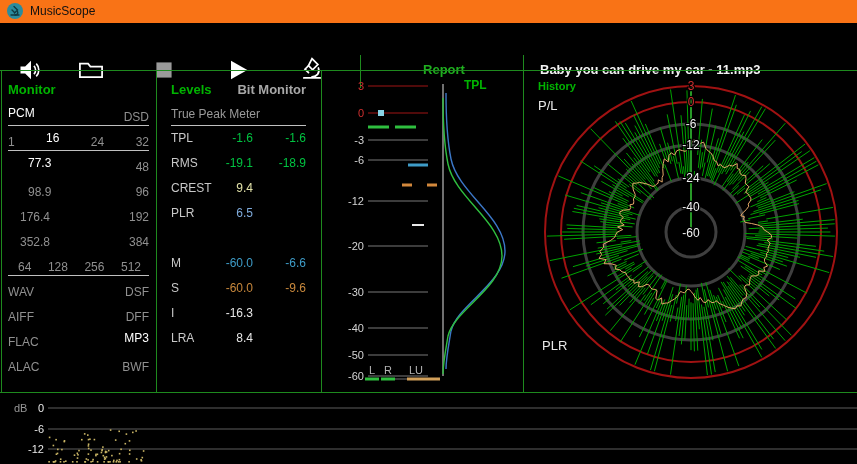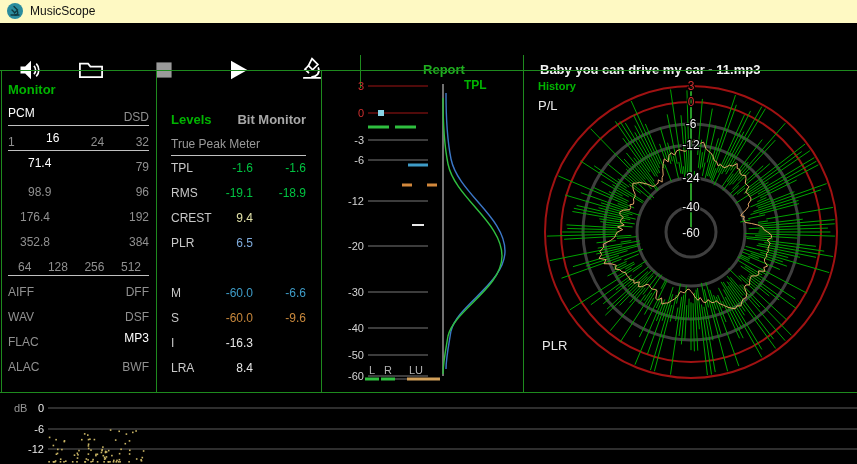--- a/index.html
+++ b/index.html
@@ -2,21 +2,21 @@
 <html><head>
 <meta charset="utf-8">
 <style>
   html,body { margin:0; padding:0; background:#222; }
   .app {
     position:relative; width:857px; height:464px; background:#000;
     font-family:"Liberation Sans", sans-serif; overflow:hidden;
     -webkit-font-smoothing:antialiased;
   }
   
-  .titlebar { position:absolute; left:0; top:0; width:857px; height:23px; background:#fef9c3; }
+  .titlebar { position:absolute; left:0; top:0; width:857px; height:23px; background:#f97316; }
   .titlebar .app-icon { position:absolute; left:7px; top:3px; width:16px; height:16px; }
   .titlebar .title { position:absolute; left:30px; top:4px; font-size:12px; color:#111; }
   
   .toolbar { position:absolute; left:0; top:23px; width:857px; height:47px; background:#000; }
   .tool-btn { position:absolute; width:28px; height:28px; top:33px; cursor:pointer; }
   .tool-btn svg { width:100%; height:100%; }
   .report { position:absolute; left:398px; top:39px; width:92px; text-align:center;
             color:#1fae1f; font-weight:bold; font-size:13px; cursor:pointer; }
   .filename { position:absolute; left:540px; top:39px; color:#f2f2f2; font-weight:bold; font-size:13px; }
   .tb-sep { position:absolute; top:32px; width:1px; height:33px; background:#1e8a1e; }
@@ -24,21 +24,21 @@
   .hline { position:absolute; left:0; width:857px; height:1px; background:#1e8a1e; }
   .vsep  { position:absolute; top:70px; width:1px; height:323px; background:#1e8a1e; }
   
   .format-panel { position:absolute; left:8px; top:78px; width:141px; font-size:12px; }
   .panel-title { height:23px; line-height:23px; color:#00b400; font-weight:bold; font-size:13px; }
   .frow { display:flex; justify-content:space-between; align-items:center; height:25px; line-height:25px; }
   .frow.rule { border-bottom:1px solid #c0c0c0; height:24px; }
   .on  { color:#ffffff; }
   .off { color:#909090;margin-top:8px; }
   
-  .levels-panel { position:absolute; left:171px; top:78px; width:135px; font-size:12px;margin-top:30px; }
+  .levels-panel { position:absolute; left:171px; top:78px; width:135px; font-size:12px; }
   .tabs { display:flex; justify-content:space-between; height:23px; line-height:23px; font-weight:bold; font-size:13px; }
   .tab-active { color:#00b400; cursor:pointer; }
   .tab-idle { color:#a8a8a8; cursor:pointer; }
   .sec-title { height:24px; line-height:26px; color:#9a9a9a; border-bottom:1px solid #c0c0c0; }
   .lrow { display:flex; height:25px; line-height:25px; }
   .lrow .lab { width:52px; color:#c8c8c8; }
   .lrow .v1  { width:30px; text-align:right; }
   .lrow .v2  { width:53px; text-align:right; }
   .spacer25 { height:25px; }
   .c-green  { color:#00c341; }
@@ -125,48 +125,48 @@
       <span class="on">PCM</span>
       <span class="off">DSD</span>
     </div>
     <div class="frow rule">
       <span class="off">1</span>
       <span class="on">16</span>
       <span class="off">24</span>
       <span class="off">32</span>
     </div>
     <div class="frow" style="padding-left:20px">
-      <span class="on">71.4</span>
-      <span class="off">79</span>
+      <span class="on">77.3</span>
+      <span class="off">48</span>
     </div>
     <div class="frow" style="padding-left:20px">
       <span class="off">98.9</span>
       <span class="off">96</span>
     </div>
     <div class="frow" style="padding-left:12px">
       <span class="off">176.4</span>
       <span class="off">192</span>
     </div>
     <div class="frow" style="padding-left:12px">
       <span class="off">352.8</span>
       <span class="off">384</span>
     </div>
     <div class="frow rule" style="padding:0 8px 0 10px">
       <span class="off">64</span>
       <span class="off">128</span>
       <span class="off">256</span>
       <span class="off">512</span>
     </div>
     <div class="frow">
+      <span class="off">WAV</span>
+      <span class="off">DSF</span>
+    </div>
+    <div class="frow">
       <span class="off">AIFF</span>
       <span class="off">DFF</span>
-    </div>
-    <div class="frow">
-      <span class="off">WAV</span>
-      <span class="off">DSF</span>
     </div>
     <div class="frow">
       <span class="off">FLAC</span>
       <span class="on">MP3</span>
     </div>
     <div class="frow">
       <span class="off">ALAC</span>
       <span class="off">BWF</span>
     </div>
   </div>

